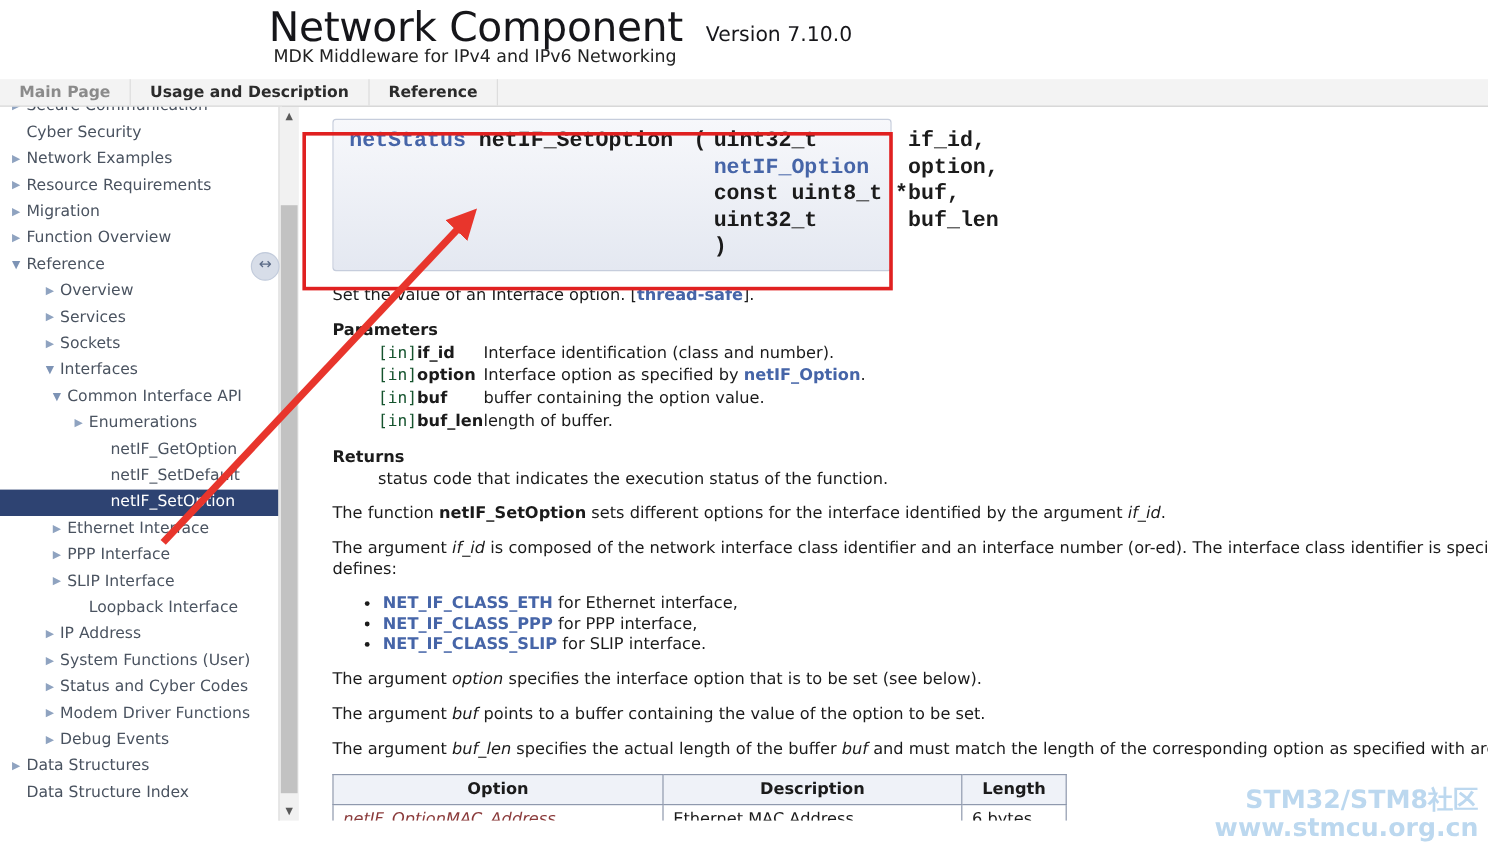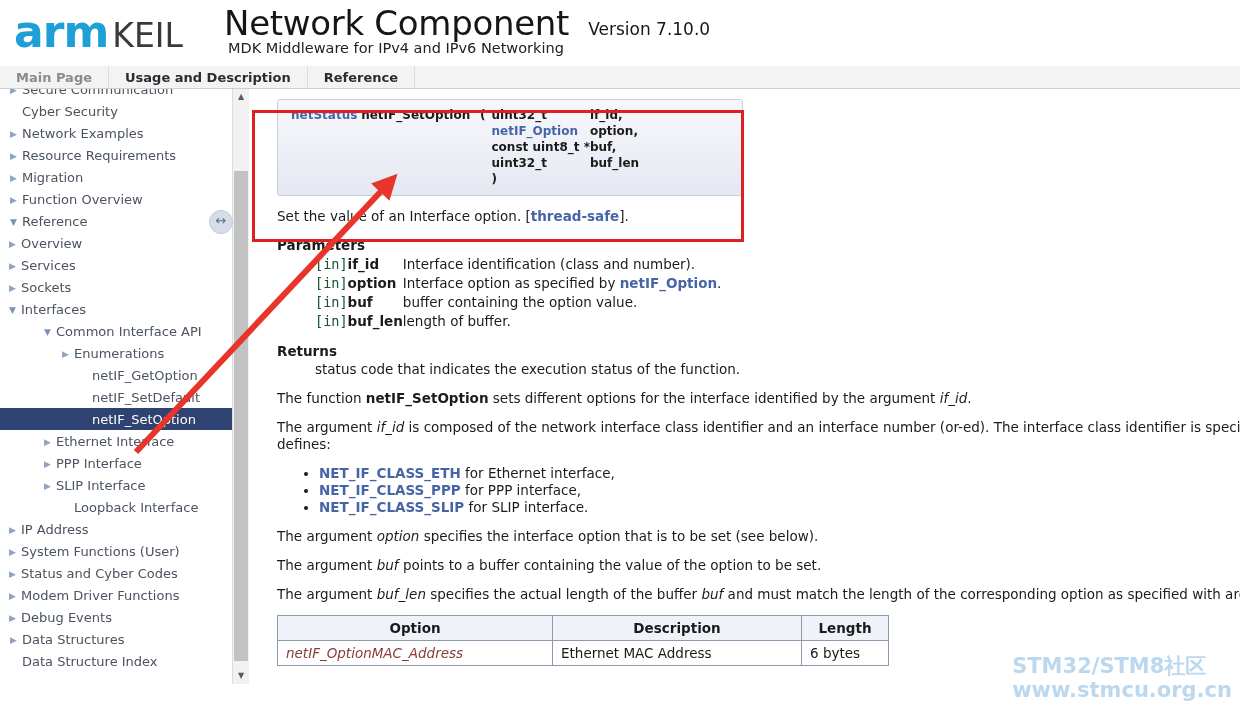--- a/index.html
+++ b/index.html
@@ -167,21 +167,21 @@
     color: #8fa3c0;
     font-size: 9px;
     vertical-align: middle;
     text-align: center;
   }
   .arrow.none { color: transparent; }
   .arrow.open { color: #7d93b5; }
 
   
   .lvl0 { padding-left: 8px; }
-  .lvl1 { padding-left: 7px; }
+  .lvl1 { padding-left: 36px; }
   .lvl2 { padding-left: 42px; }
   .lvl3 { padding-left: 60px; }
   .lvl4 { padding-left: 78px; }
 
   
   .splitter-handle {
     position: absolute;
     left: 209px; top: 121px;
     width: 22px; height: 22px;
     border-radius: 50%;
@@ -242,21 +242,21 @@
   
   .sigbox {
     width: 466px;
     background: linear-gradient(#f7f8fb, #e4e8f1);
     border: 1px solid #c6cddc;
     border-radius: 3px;
     padding: 7px 10px 8px 13px;
     box-sizing: border-box;
     margin-bottom: 12px;
   }
-  .sigtable { border-collapse: collapse; font-size: 12px; }
+  .sigtable { border-collapse: collapse; font-size: 18px; font-family: Liberation Mono, monospace; }
   .sigtable td { padding: 1px 0; vertical-align: top; white-space: nowrap; }
   .sig-name { font-weight: bold; color: #1b1b1b; padding-right: 6px; }
   .sig-type { font-weight: bold; color: #1b1b1b; padding-right: 22px; }
   .sig-type.link { color: #4665a8; }
   .sig-arg { font-weight: bold; color: #1b1b1b; }
   .lnk-b { color: #4665a8; font-weight: bold; }
 
   .para { margin: 0 0 12px 0; line-height: 17px; white-space: nowrap; }
   .sechead { font-weight: bold; margin: 0 0 2px 0; font-size: 13.5px; }
   .secbody { margin: 0 0 12px 38px; line-height: 17px; }
@@ -315,40 +315,37 @@
     left: 0; top: 0;
     width: 1240px; height: 706px;
     pointer-events: none;
     z-index: 21;
   }
 
   
   .watermark {
     position: absolute;
     right: 8px; bottom: 4px;
-    text-align: left;
+    text-align: right;
     color: #bcd8ef;
     font-weight: bold;
     line-height: 24px;
     z-index: 15;
     pointer-events: none;
     white-space: nowrap;
   }
   .wm1 { font-size: 21px; }
   .wm2 { font-size: 21px; }
 </style>
 </head>
 <body>
 
 <div id="page">
 
   <div class="header">
-    <div class="logo">
-      <span class="arm">arm</span><span class="keil">KEIL</span>
-    </div>
     <div class="titleblock">
       <span class="maintitle">Network Component</span>
       <span class="version">Version 7.10.0</span>
       <div class="subtitle">MDK Middleware for IPv4 and IPv6 Networking</div>
     </div>
   </div>
 
 
   <div class="subtabbar">
     <div class="subtab muted">Main Page</div>

